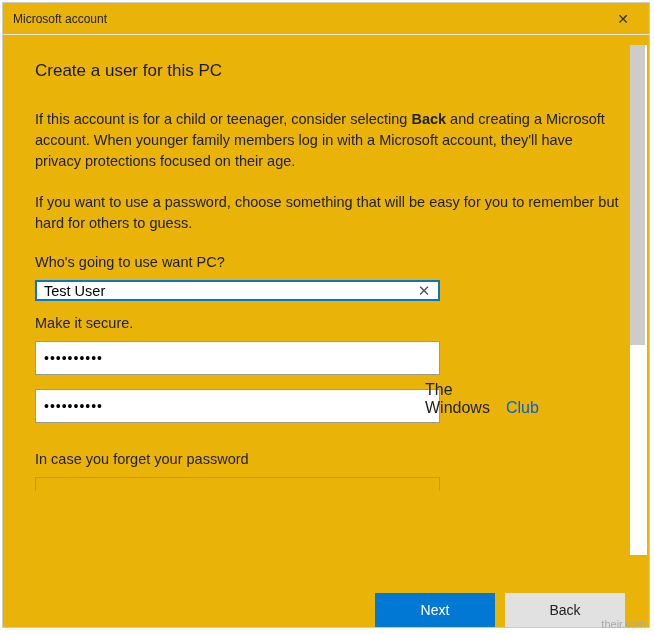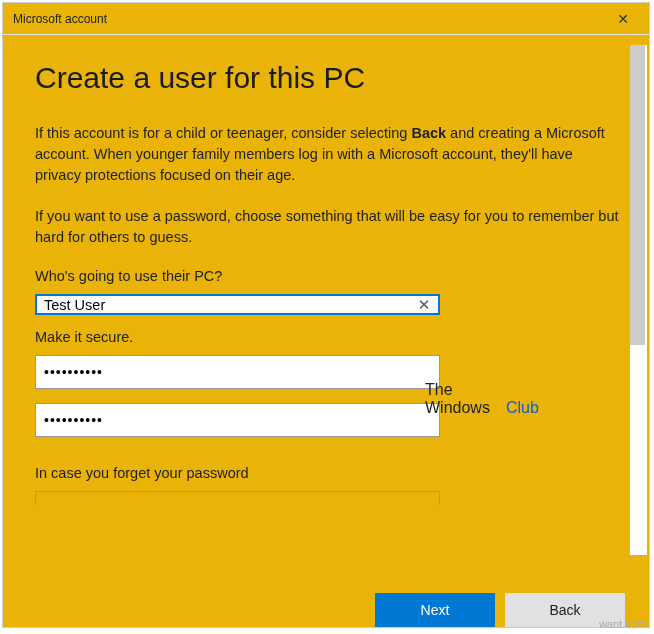--- a/index.html
+++ b/index.html
@@ -68,21 +68,21 @@
     position: absolute;
     top: 0;
     left: 0;
     width: 15px;
     height: 300px;
     background: #ccc;
     border-radius: 0;
   }
   h1 {
     font-weight: 400;
-    font-size: 30px;
+    font-size: 17px;
     color: #1a1a1a;
     margin: 0 0 28px 0;
   }
   .para {
     font-size: 14.5px;
     color: #222;
     line-height: 1.45;
     margin: 0 0 20px 0;
   }
   .label {
@@ -200,21 +200,21 @@
       <div class="content">
 
         <h1>Create a user for this PC</h1>
 
         <p class="para">
           <span>If this account is for a child or teenager, consider selecting </span><b>Back</b><span> and creating a Microsoft account. When younger family members log in with a Microsoft account, they'll have privacy protections focused on their age.</span>
         </p>
 
         <p class="para">If you want to use a password, choose something that will be easy for you to remember but hard for others to guess.</p>
 
-        <div class="label">Who's going to use their PC?</div>
+        <div class="label">Who's going to use want PC?</div>
 
         <div class="field-row">
           <input type="text" class="text-input focused" value="Test User" style="">
           <span class="clear-btn">
             <span>✕</span>
           </span>
         </div>
 
         <div class="label">Make it secure.</div>
 
@@ -241,13 +241,13 @@
     </div>
 
     <div class="footer">
       <button class="btn btn-primary">Next</button>
       <button class="btn btn-secondary">Back</button>
     </div>
   </div>
 
 </div>
 
-<div class="attrib">want.com</div>
+<div class="attrib">their.com</div>
 
 </body></html>

